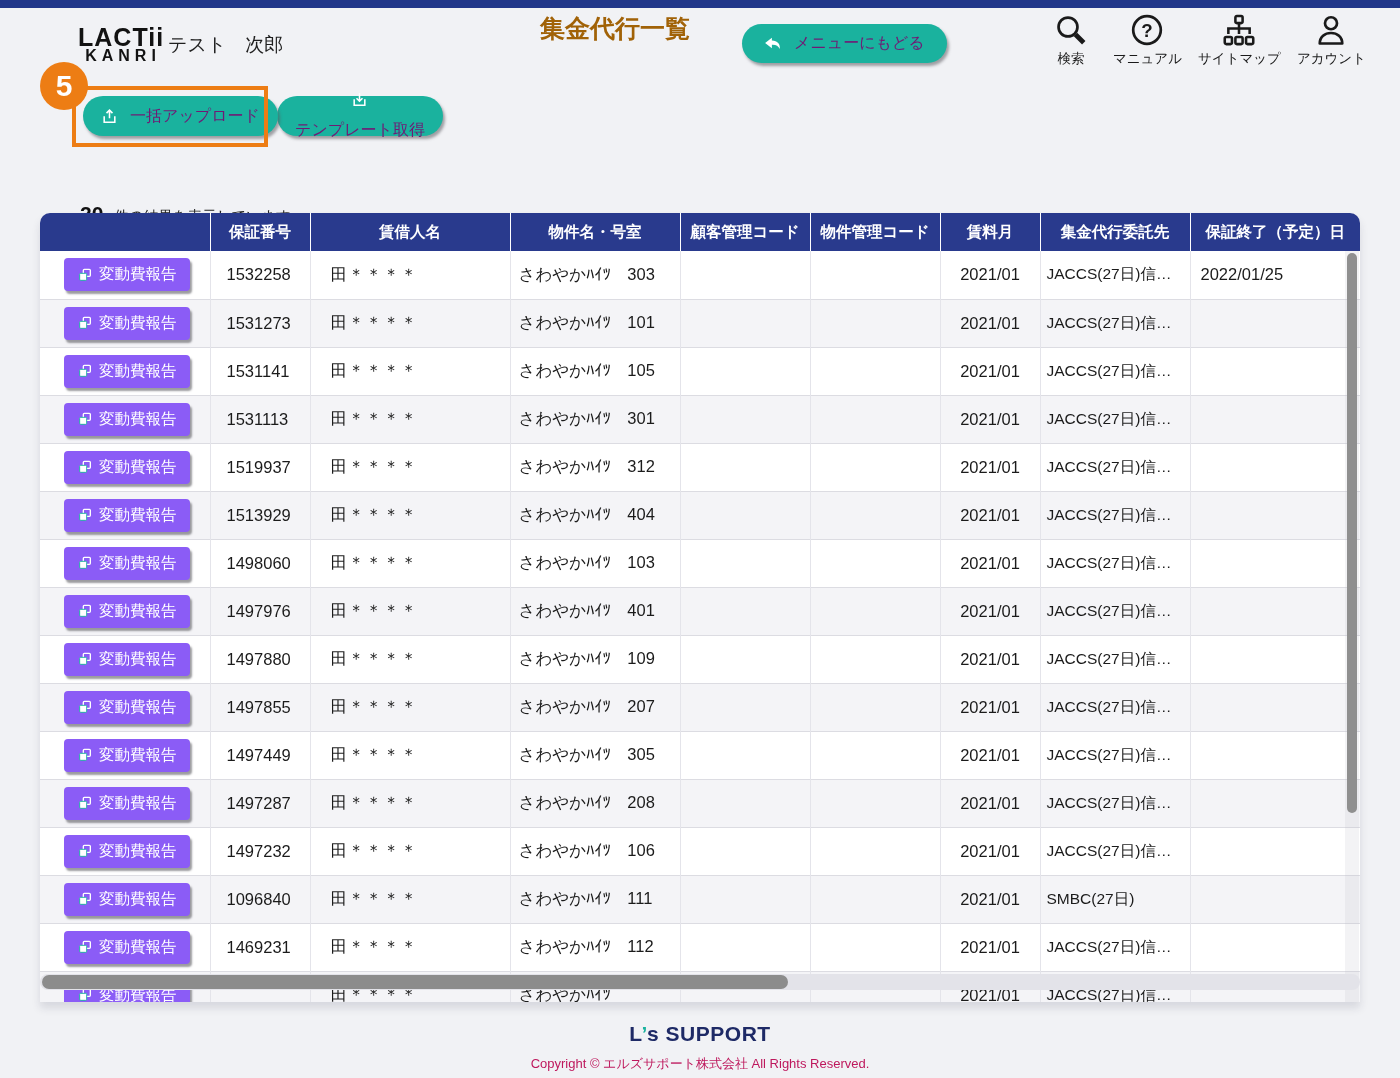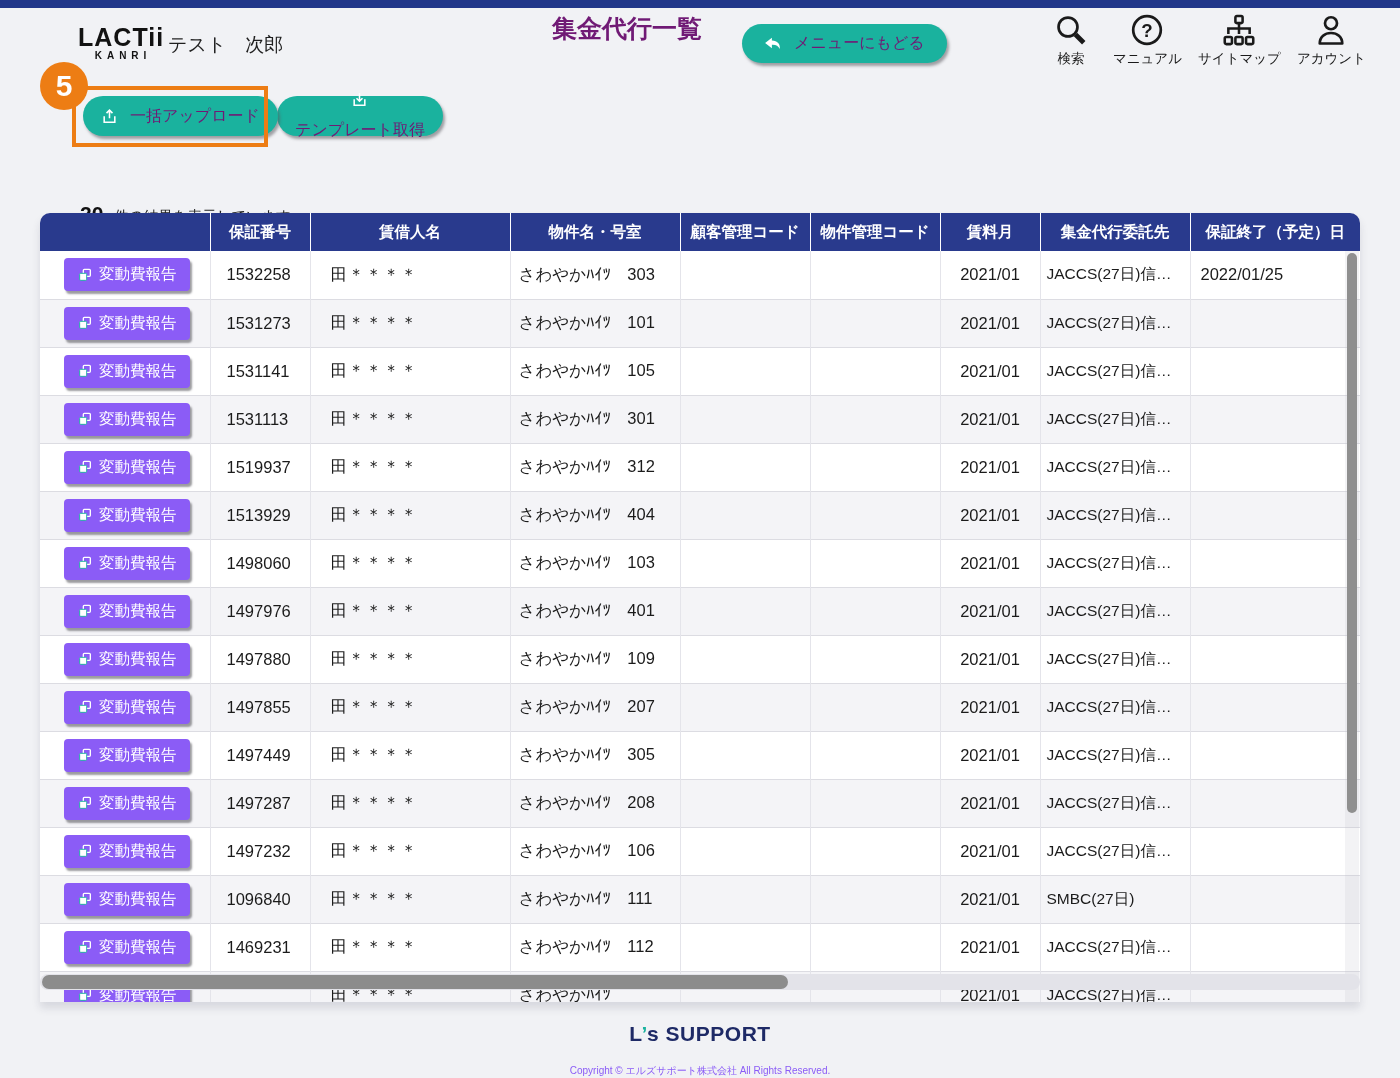--- a/index.html
+++ b/index.html
@@ -6,24 +6,24 @@
   html,body { width:1400px; height:1078px; }
   body {
     font-family:"Liberation Sans","DejaVu Sans",sans-serif;
     background:#f1f2f5; color:#1c1c1c; overflow:hidden; position:relative;
   }
   .top-strip { position:absolute; left:0; top:0; width:1400px; height:8px; background:#21378a; }
 
   
   .logo { position:absolute; left:78px; top:24px; text-align:center; color:#121212; }
   .logo .l1 { font-size:25px; font-weight:800; letter-spacing:1px; line-height:26px; }
-  .logo .l2 { font-size:10px; font-weight:700; letter-spacing:5px; line-height:11px; padding-left:4px; }
+  .logo .l2 { font-size:16px; font-weight:700; letter-spacing:5px; line-height:11px; padding-left:4px; }
   .user-name { position:absolute; left:168px; top:32px; font-size:19px; color:#1f1f1f; }
-  .page-title { position:absolute; left:457px; top:12px; width:340px; text-align:center;
-    font-size:25px; font-weight:800; line-height:33px; color:#701a75; }
+  .page-title { position:absolute; left:445px; top:12px; width:340px; text-align:center;
+    font-size:25px; font-weight:800; line-height:33px; color:#a16207; }
   .btn {
     display:inline-flex; align-items:center; justify-content:center; gap:12px;
     background:#1ab29e; color:#701a75; border:none; cursor:pointer;
     border-radius:20px; font-size:16px; font-family:inherit;
     box-shadow:2px 3px 3px rgba(90,90,95,.55);
   }
   .back-btn { position:absolute; left:742px; top:24px; height:39px; padding:0 22px; }
   .nav { position:absolute; right:34px; top:12px; display:flex; gap:16px; }
   .nav-item { display:flex; flex-direction:column; align-items:center; min-width:52px; cursor:pointer; }
   .nav-item svg { display:block; }
@@ -75,21 +75,21 @@
     background:#8f8f8f; border-radius:6px; z-index:5; }
   .hscroll-track { position:absolute; left:0; right:0; bottom:12px; height:16px;
     background:#e3e3e9; border-radius:8px; z-index:4; }
   .hscroll-thumb { position:absolute; left:2px; bottom:13px; width:746px; height:14px;
     background:#8c8c8c; border-radius:7px; z-index:5; }
 
   
   .footer { position:absolute; left:0; top:1022px; width:1400px; text-align:center; }
   .footer .logo-line { font-size:21px; font-weight:800; color:#1e2a66; letter-spacing:.5px; line-height:24px; }
   .footer .logo-line .apos { color:#1ab29e; }
-  .footer .copy { font-size:10px; color:#8b5cf6; margin-top:18px; }
+  .footer .copy { font-size:13px; color:#be185d; margin-top:9px; }
 </style>
 </head>
 <body>
 
 <div class="top-strip"></div>
 
 <div class="logo">
   <div class="l1">LACTii</div>
   <div class="l2">KANRI</div>
 </div>

